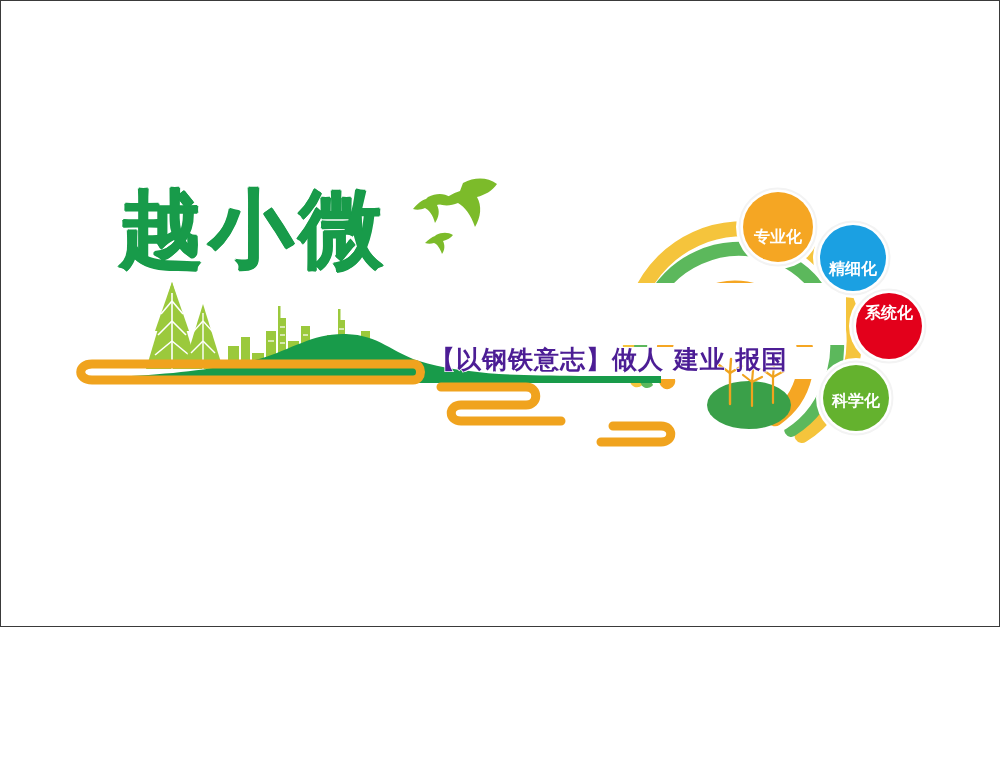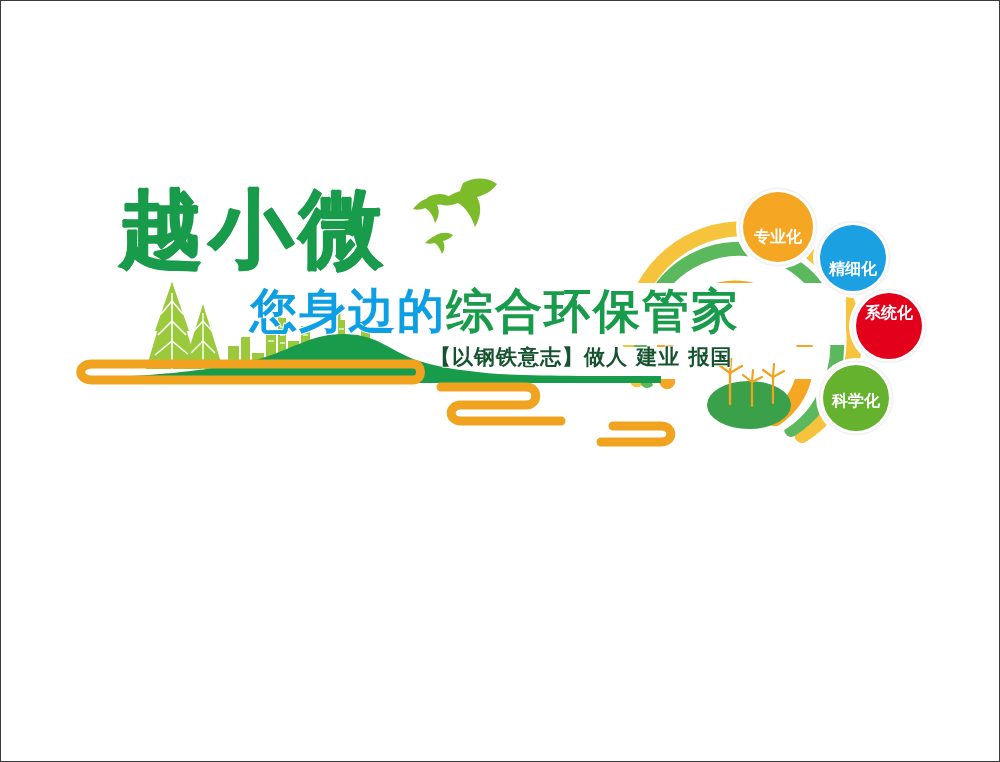--- a/index.html
+++ b/index.html
@@ -4,21 +4,21 @@
 <style>
   * { margin:0; padding:0; box-sizing:border-box; }
   html, body {
     width:1000px; height:762px;
     background:#ffffff;
     font-family:"DejaVu Sans", sans-serif;
     overflow:hidden;
   }
   #canvas {
     position:relative;
-    width:1000px; height:762px;
+    width:1000px; height:627px;
     background:#ffffff;
     border:1px solid #3a3a3a;
   }
   #art { position:absolute; left:0; top:0; width:1000px; height:762px; }
 
   
   .txt { position:absolute; white-space:nowrap; font-weight:bold; }
 
   #main-title {
     left:118px; top:186px;
@@ -38,23 +38,23 @@
     letter-spacing:2px;
     line-height:1;
     -webkit-text-stroke:2px #ffffff;
     paint-order:stroke fill;
   }
   #subtitle .b { color:#0c9fe3; }
   #subtitle .g { color:#189b4a; }
 
   #slogan {
     left:429px; top:346px;
-    font-size:21px;
+    font-size:25px;
     letter-spacing:1px;
-    color:#14532d;
+    color:#4c1d95;
     line-height:1;
     -webkit-text-stroke:1.5px #ffffff;
     paint-order:stroke fill;
     text-align:center;
   }
 
   .badge-label {
     position:absolute;
     font-weight:bold;
     color:#ffffff;
@@ -218,23 +218,20 @@
       <path d="M 440,386 L 525,386 C 538,386 538,404 525,404 L 460,404
                C 447,404 447,420 460,420 L 560,420"></path>
 
       <path d="M 612,425 L 660,425 C 673,425 673,441 660,441 L 600,441"></path>
     </g>
 
   </svg>
 
   <div class="txt" id="main-title">越小微</div>
 
-  <div class="txt" id="subtitle">
-    <span class="b">您身边的</span><span class="g">综合环保管家</span>
-  </div>
 
   <div class="txt" id="slogan">【以钢铁意志】做人  建业  报国</div>
 
   <div class="badge-label" id="badge-label-0">专业化</div>
   <div class="badge-label" id="badge-label-1">精细化</div>
   <div class="badge-label" id="badge-label-2">系统化</div>
   <div class="badge-label" id="badge-label-3">科学化</div>
 
 </div>
 

